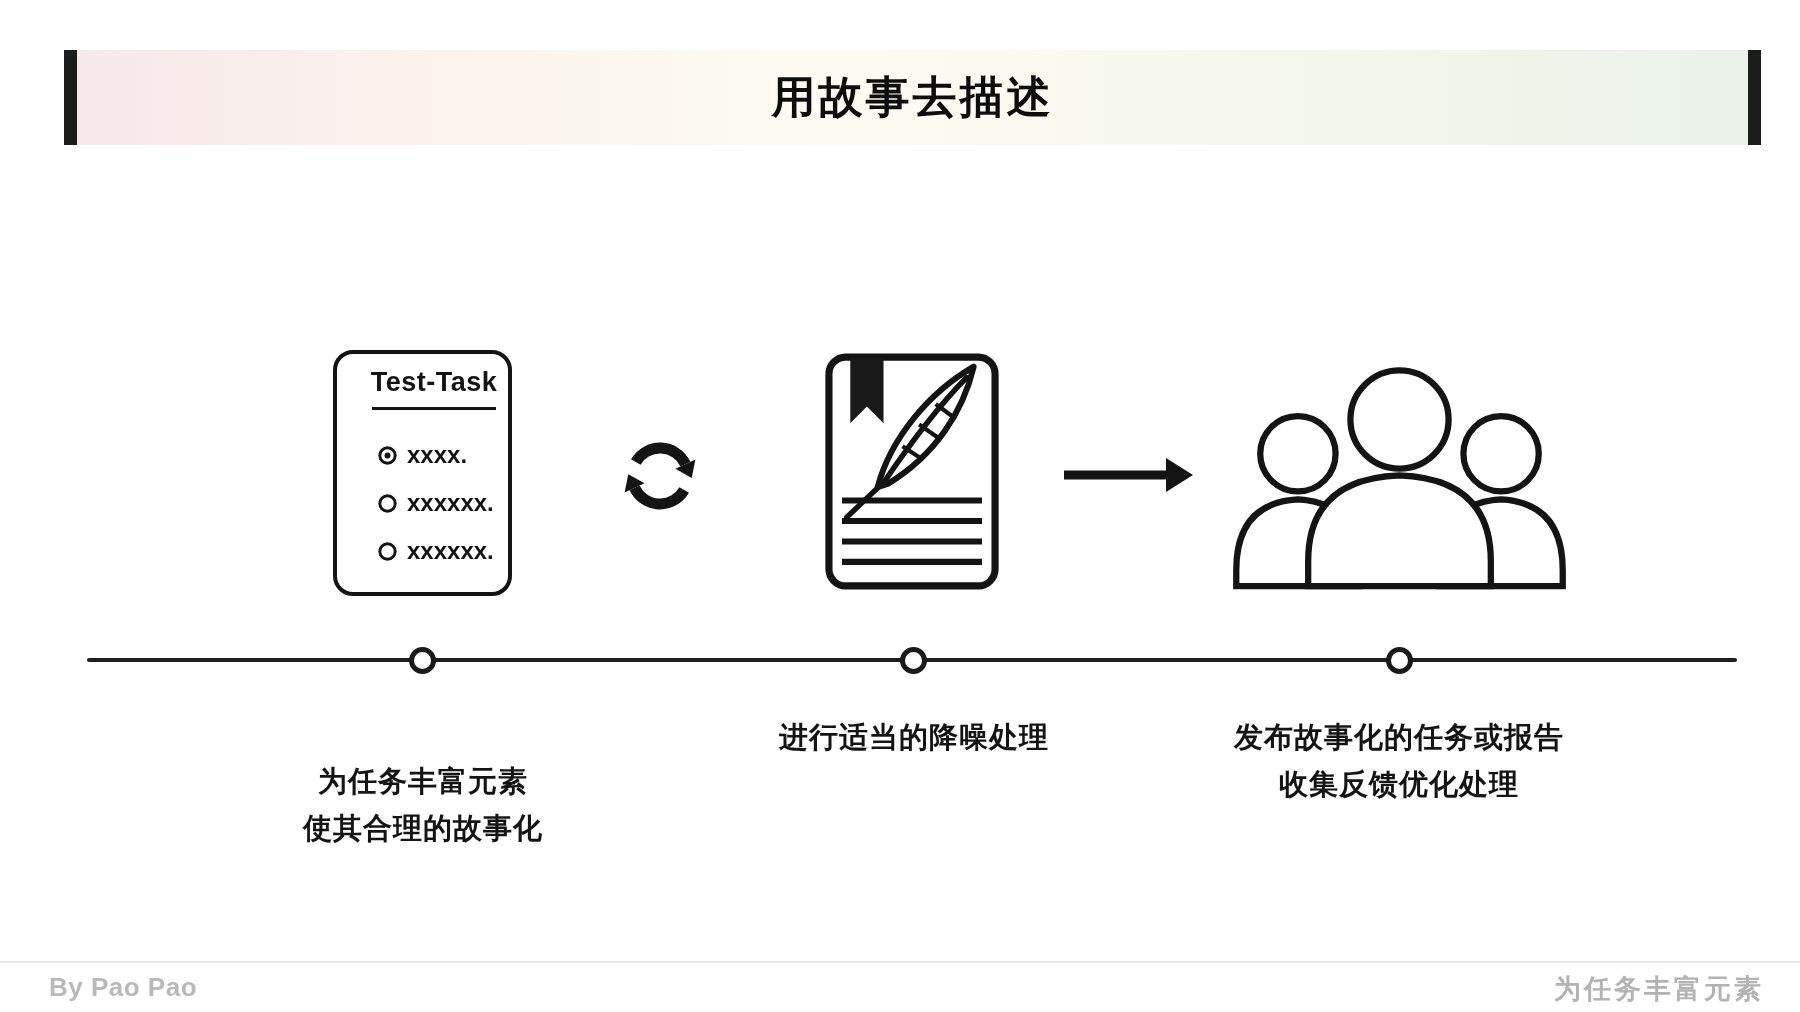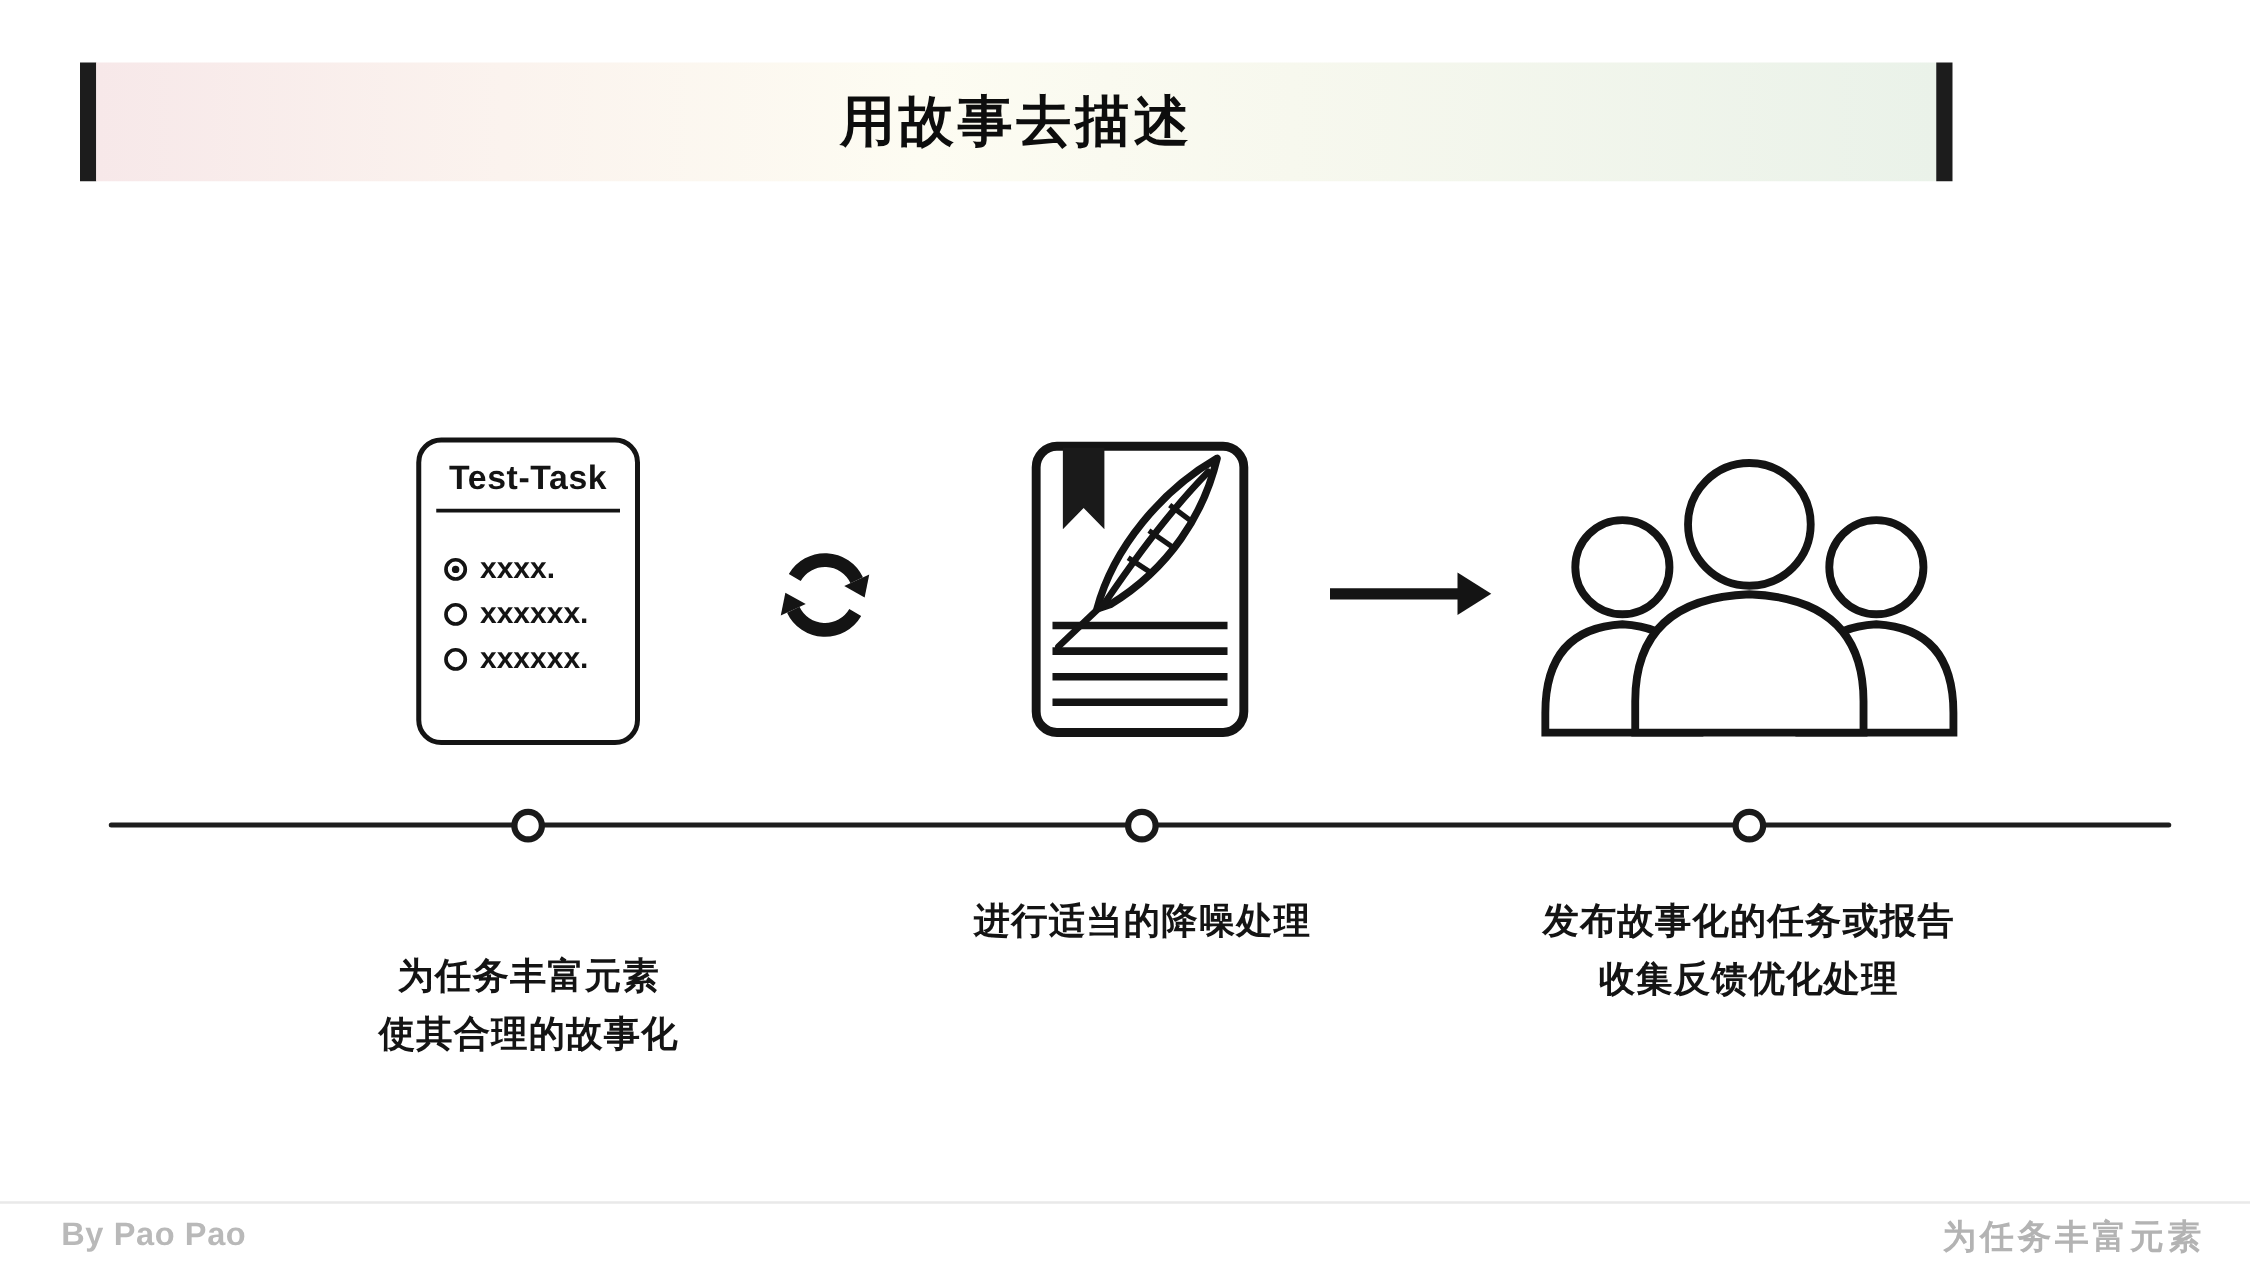--- a/index.html
+++ b/index.html
@@ -6,36 +6,36 @@
   html, body { margin: 0; padding: 0; }
   body {
     width: 1800px; height: 1012px;
     position: relative; overflow: hidden;
     background: #ffffff;
     color: #141414;
     font-family: "Liberation Sans", "DejaVu Sans", sans-serif;
   }
 
   
-  .banner { position: absolute; left: 64px; top: 50px; width: 1498px; height: 95px; display: flex; justify-content: center; }
+  .banner { position: absolute; left: 64px; top: 50px; width: 1697px; height: 95px; display: flex; justify-content: center; }
   .banner-bar { width: 13px; background: #1c1c1c; flex: none; }
   .banner-grad {
     flex: 1; display: flex; align-items: center; justify-content: center;
     background: linear-gradient(90deg, #f7e8e9 0%, #fbf3ee 22%, #fdfcf2 45%, #f7f8ee 65%, #eaf2e9 100%);
   }
   .page-title { font-size: 44px; font-weight: bold; letter-spacing: 3px; color: #0d0d0d; }
 
   
   .card {
     position: absolute; left: 333px; top: 350px; width: 179px; height: 246px;
-    border: 4px solid #141414; border-radius: 20px; background: #fff;
+    border: 4px solid #141414; border-radius: 20px; background: #fff; padding-left: 23px;
   }
   .card-title { margin-top: 13px; text-align: center; font-size: 27px; font-weight: bold; letter-spacing: 0.5px; }
   .card-divider { border-top: 3px solid #141414; margin: 9px 12px 0 12px; }
-  .card-rows { padding: 30px 0 0 17px; display: flex; flex-direction: column; gap: 6px; }
+  .card-rows { padding: 30px 0 0 17px; display: flex; flex-direction: column; gap: 18px; }
   .card-row { display: flex; align-items: center; gap: 9px; font-size: 24px; font-weight: 600; line-height: 30px; }
   .radio { width: 21px; height: 21px; flex: none; }
 
   
   .icon-sync   { position: absolute; left: 610px;  top: 424px; width: 100px; height: 104px; }
   .icon-doc    { position: absolute; left: 823px;  top: 351px; width: 178px; height: 241px; }
   .icon-arrow  { position: absolute; left: 1061px; top: 453px; width: 135px; height: 44px; }
   .icon-people { position: absolute; left: 1228px; top: 351px; width: 343px; height: 242px; }
 
   

